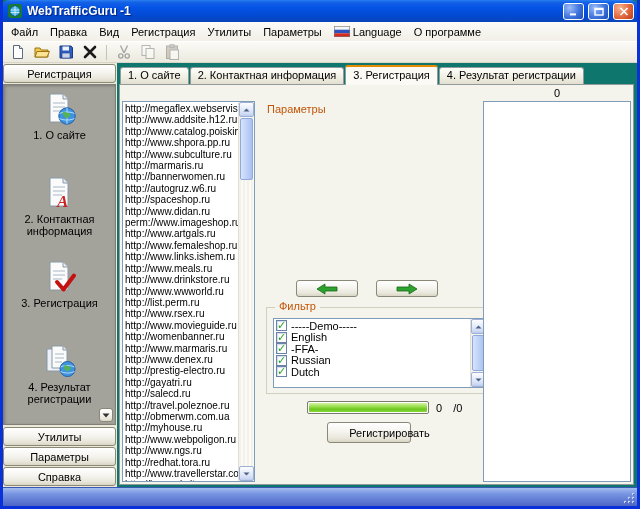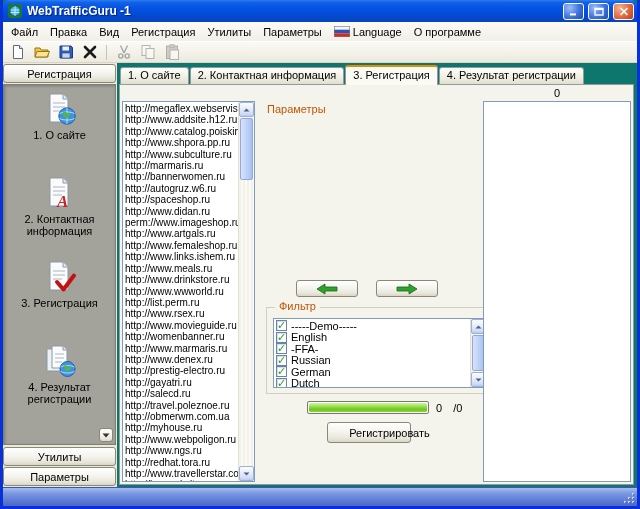--- a/index.html
+++ b/index.html
@@ -250,20 +250,21 @@
 
         <div class="xpbtn nav-scroll">
           <svg width="8" height="5" viewBox="0 0 8 5">
               <path d="M0.5 0.5 L4 4.5 L7.5 0.5z" fill="#333"></path>
             </svg>
         </div>
       </div>
 
       <div class="xpbtn sb-footer">Утилиты</div>
       <div class="xpbtn sb-footer">Параметры</div>
+      <div class="xpbtn sb-footer">Справка</div>
     </div>
 
     <div class="main">
       <div class="tabs">
         <div class="tab">1. О сайте</div>
         <div class="tab">2. Контактная информация</div>
         <div class="tab active">3. Регистрация</div>
         <div class="tab">4. Результат регистрации</div>
       </div>
 
@@ -390,24 +391,20 @@
                 <div class="filter-row">
                   <span class="checkbox checked"></span>
                   <span class="filter-text">-FFA-</span>
                 </div>
 
                 <div class="filter-row">
                   <span class="checkbox checked"></span>
                   <span class="filter-text">Russian</span>
                 </div>
 
-                <div class="filter-row">
-                  <span class="checkbox checked"></span>
-                  <span class="filter-text">German</span>
-                </div>
 
                 <div class="filter-row">
                   <span class="checkbox checked"></span>
                   <span class="filter-text">Dutch</span>
                 </div>
               </div>
             <div class="vscroll">
               <div class="sbtn">
                 <svg width="7" height="4" viewBox="0 0 7 4">
                     <path d="M0.5 3.5 L3.5 0.5 L6.5 3.5z" fill="#4d6185"></path>

